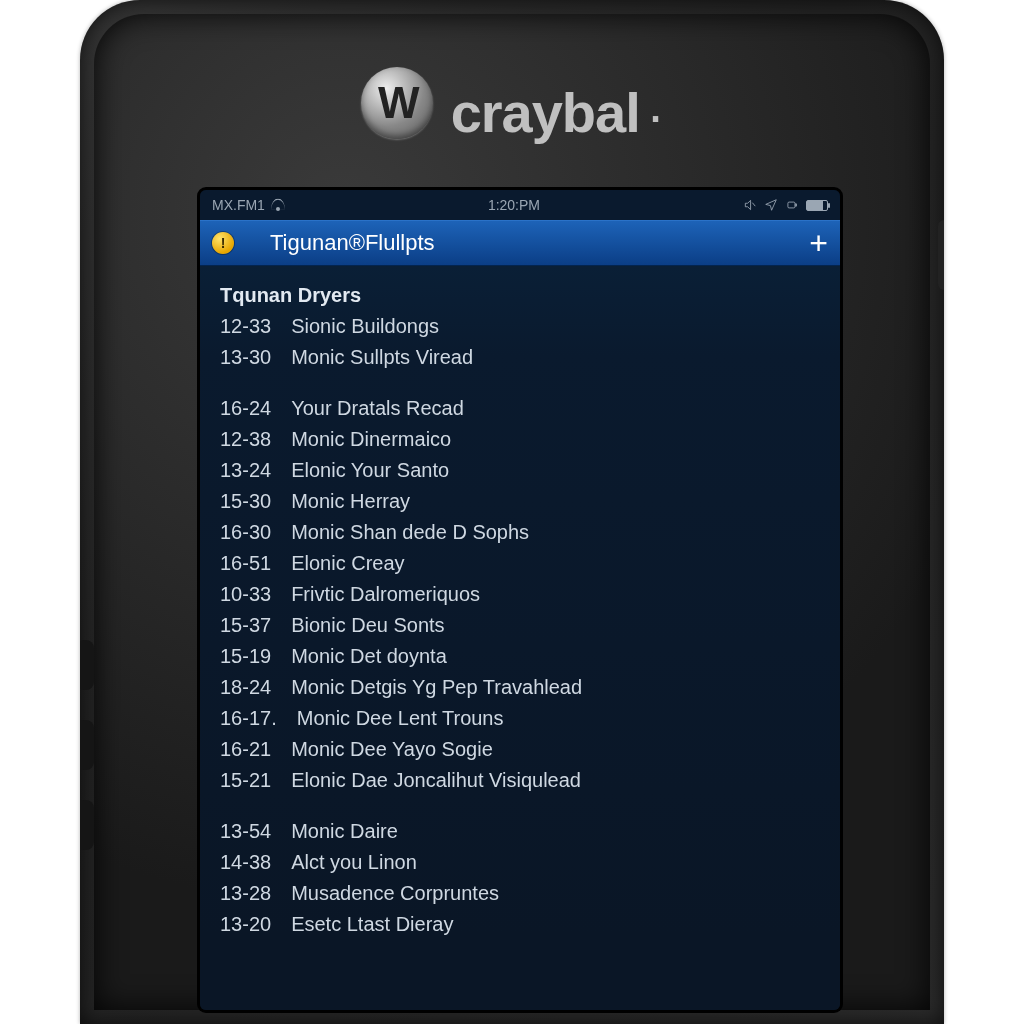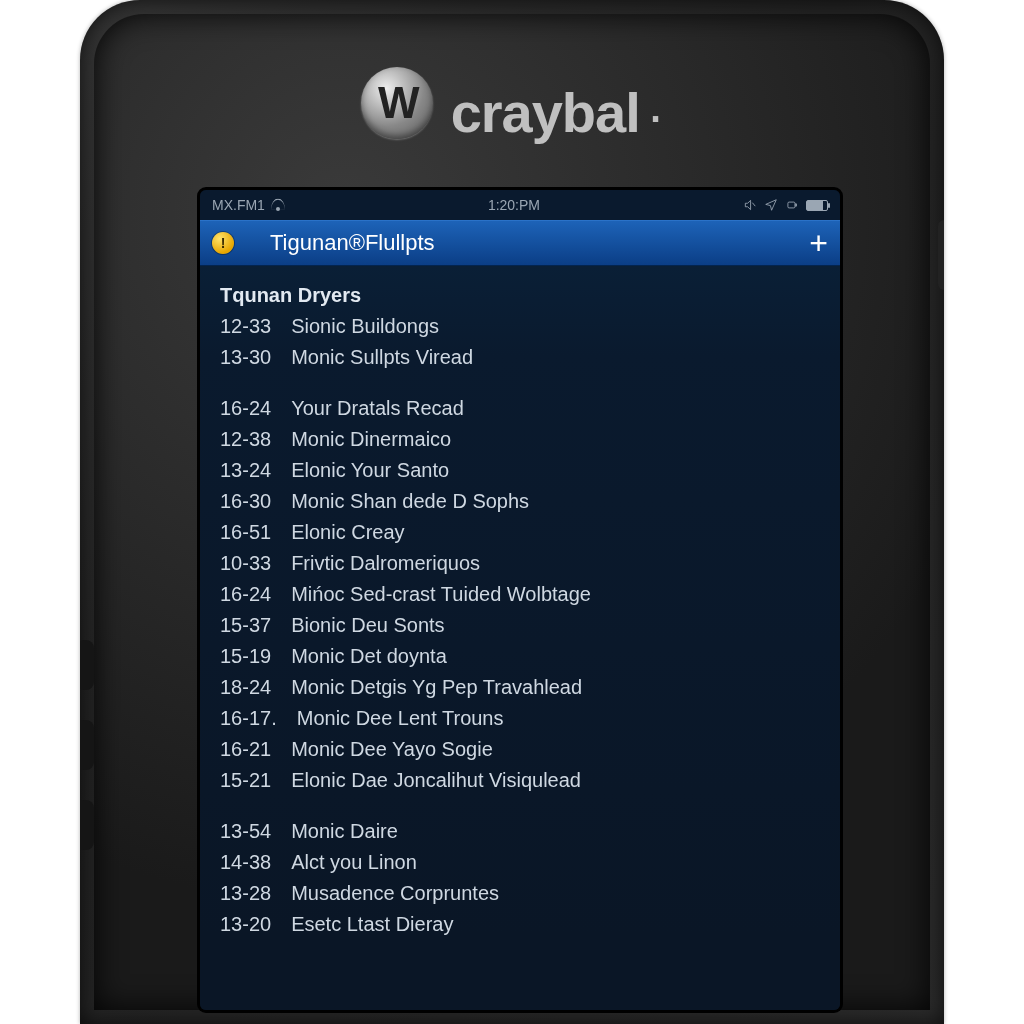--- a/index.html
+++ b/index.html
@@ -144,24 +144,24 @@
       <div class="section-head">Tqunan Dryers</div>
       <div id="g1">
           <div class="row"><span>12-33</span><span>Sionic Buildongs</span></div>
           <div class="row"><span>13-30</span><span>Monic Sullpts Viread</span></div>
         </div>
       <div class="gap"></div>
       <div id="g2">
           <div class="row"><span>16-24</span><span>Your Dratals Recad</span></div>
           <div class="row"><span>12-38</span><span>Monic Dinermaico</span></div>
           <div class="row"><span>13-24</span><span>Elonic Your Santo</span></div>
+          <div class="row"><span>15-30</span><span>Monic Herray</span></div>
           <div class="row"><span>16-30</span><span>Monic Shan dede D Sophs</span></div>
           <div class="row"><span>16-51</span><span>Elonic Creay</span></div>
           <div class="row"><span>10-33</span><span>Frivtic Dalromeriquos</span></div>
-          <div class="row"><span>16-24</span><span>Mińoc Sed-crast Tuided Wolbtage</span></div>
           <div class="row"><span>15-37</span><span>Bionic Deu Sonts</span></div>
           <div class="row"><span>15-19</span><span>Monic Det doynta</span></div>
           <div class="row"><span>18-24</span><span>Monic Detgis Yg Pep Travahlead</span></div>
           <div class="row"><span>16-17.</span><span>Monic Dee Lent Trouns</span></div>
           <div class="row"><span>16-21</span><span>Monic Dee Yayo Sogie</span></div>
           <div class="row"><span>15-21</span><span>Elonic Dae Joncalihut Visiqulead</span></div>
         </div>
       <div class="gap"></div>
       <div id="g3">
           <div class="row"><span>13-54</span><span>Monic Daire</span></div>

